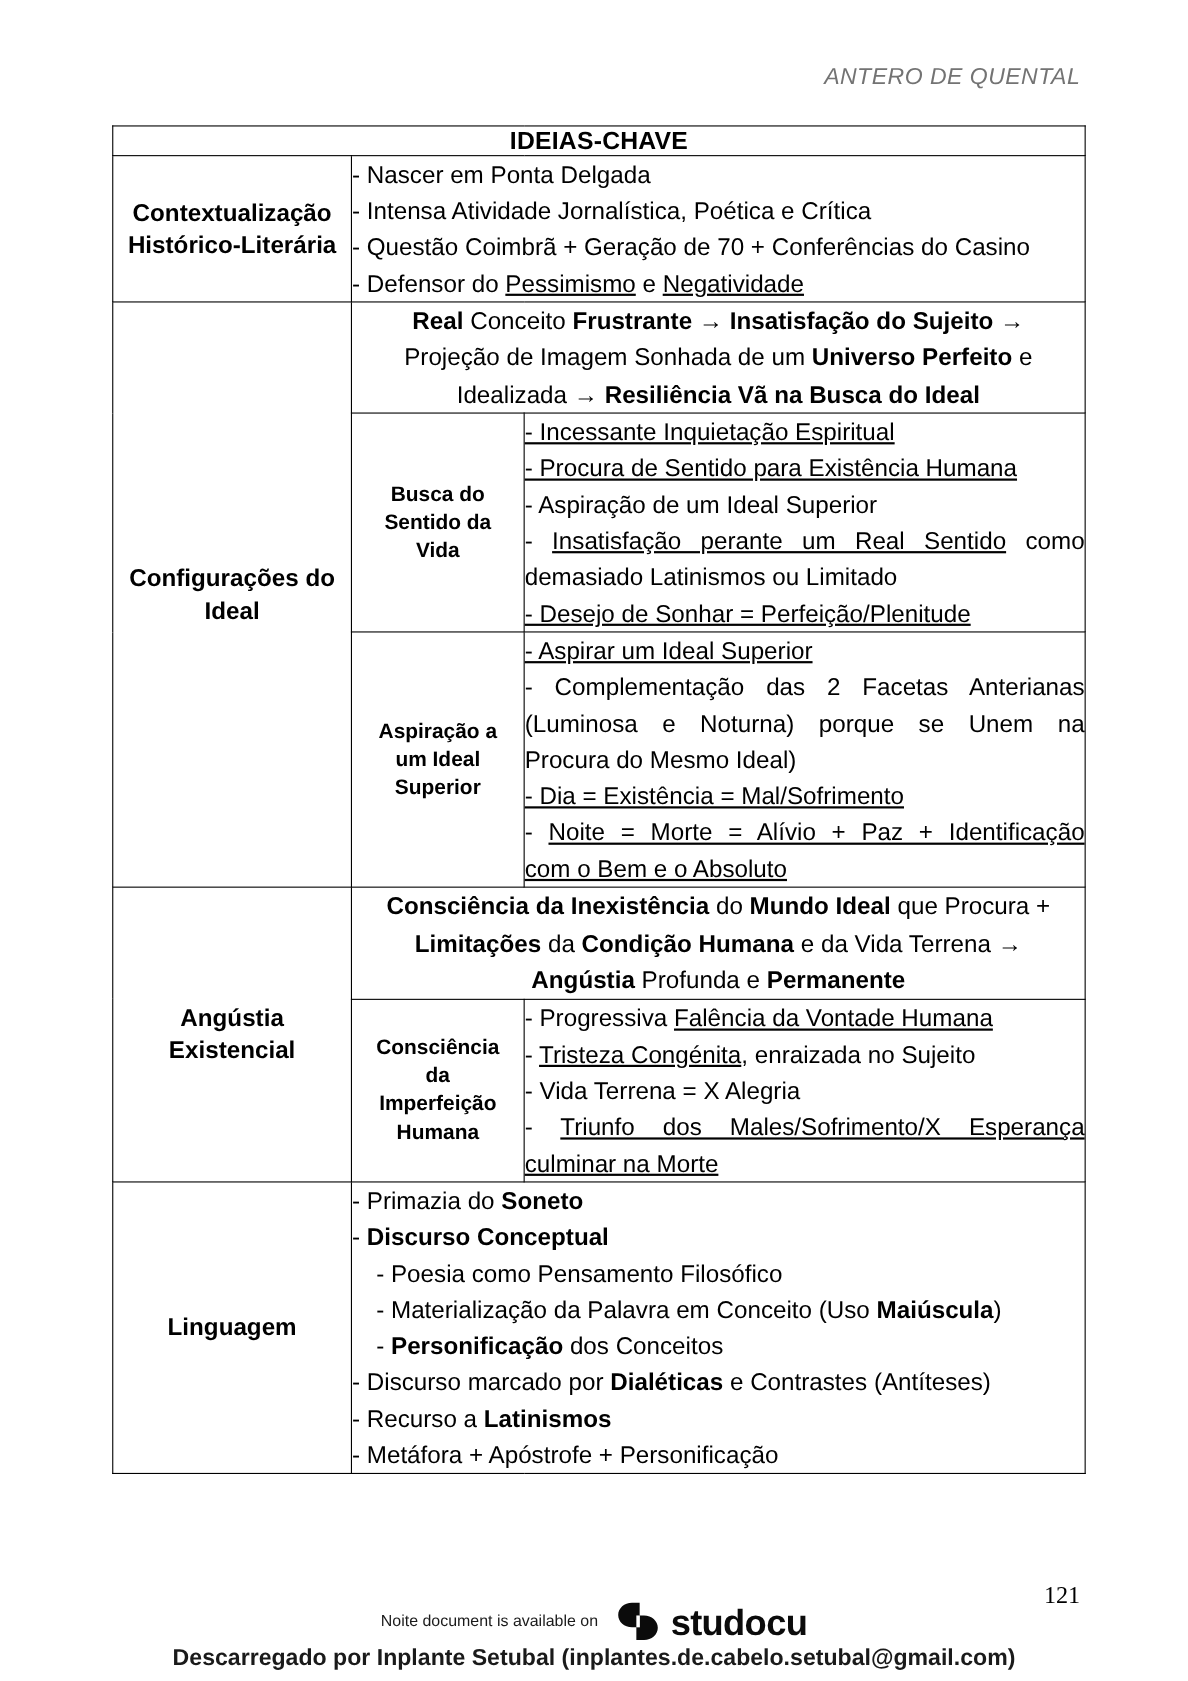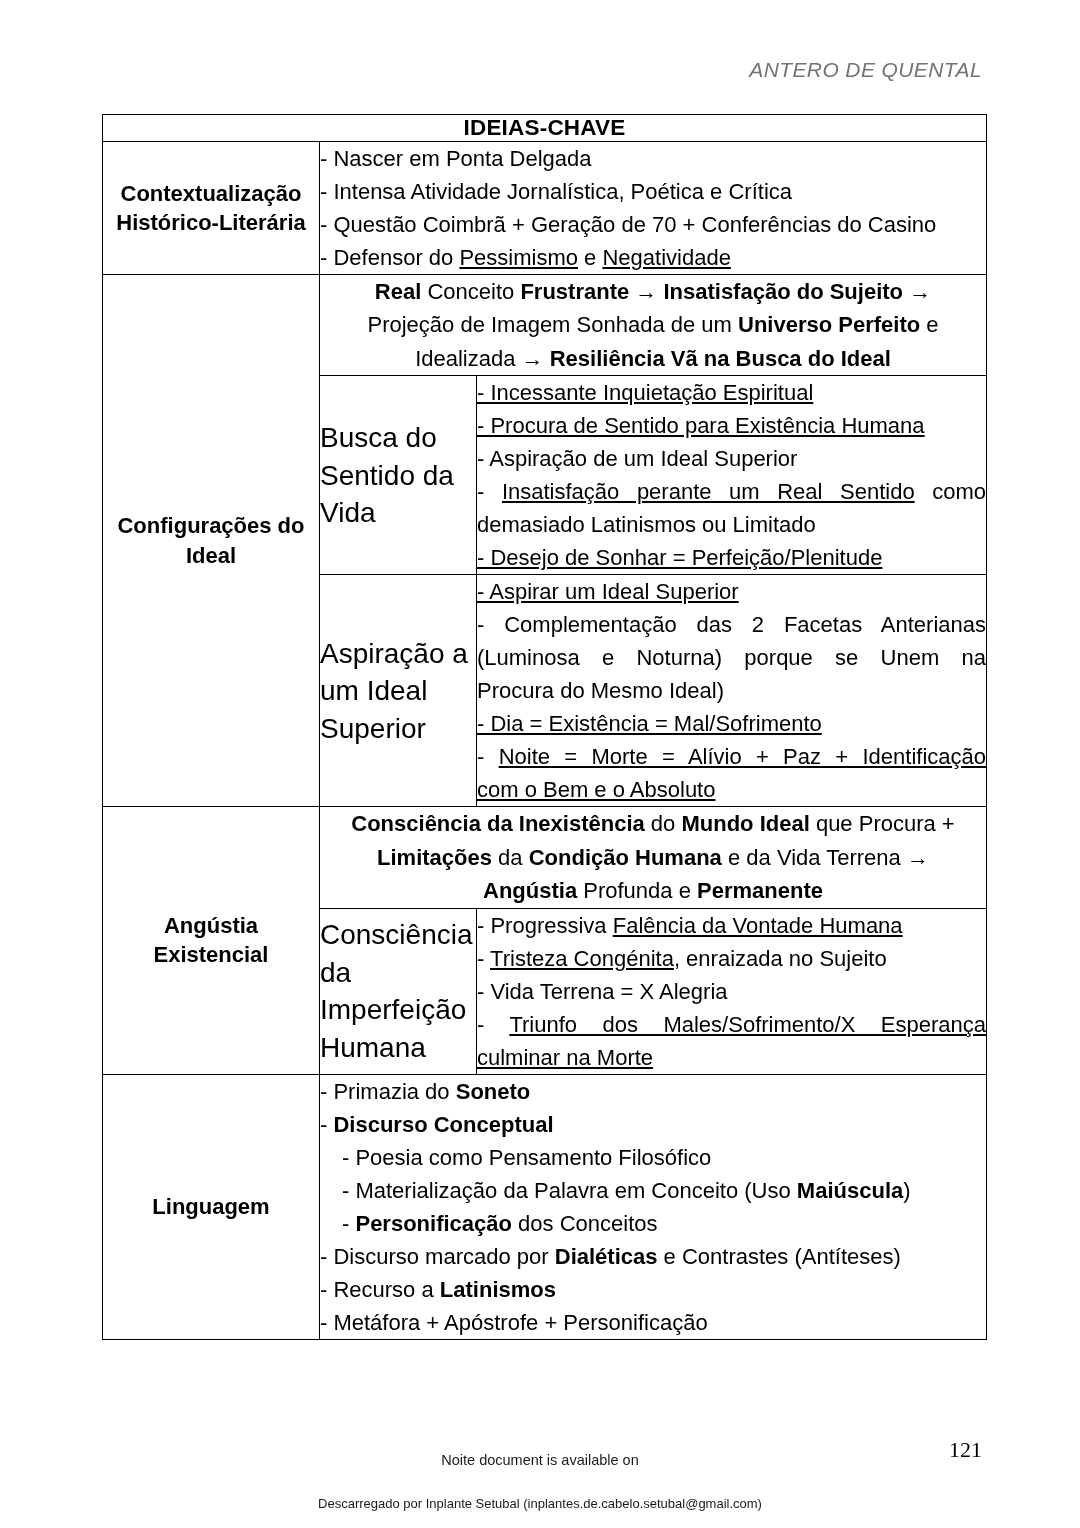--- a/index.html
+++ b/index.html
@@ -60,22 +60,23 @@
     padding: 7px 0 8px 0;
   }
   .rowlabel {
     text-align: center;
     font-weight: bold;
     font-size: 22px;
     line-height: 1.33;
     padding: 6px 8px;
   }
   .sublabel {
-    font-weight: normal;
-    font-size: 28px;
+    text-align: center;
+    font-weight: bold;
+    font-size: 19px;
     line-height: 1.34;
     padding: 6px 6px;
   }
   .content {
     font-size: 22px;
     line-height: 1.50;
     padding: 7px 10px 8px 14px;
   }
   .content .ln {
     display: block;
@@ -134,22 +135,23 @@
     letter-spacing: -0.6px;
     color: #0b0b0b;
     line-height: 1;
   }
   .downloaded-by {
     position: absolute;
     left: 0;
     top: 1496px;
     width: 1080px;
     text-align: center;
-    font-size: 13px;
+    font-size: 21px;
     color: #1a1a1a;
+    font-weight: bold;
   }
 </style>
 </head>
 <body>
 
 <div class="page">
 
   <div class="doc-header">ANTERO DE QUENTAL</div>
 
   <div class="tbl-wrap">
@@ -266,17 +268,24 @@
         </tr>
 
       </tbody>
     </table>
   </div>
 
   <div class="page-number">121</div>
 
   <div class="avail-row">
     <span class="avail-text">Noite document is available on</span>
+    <span class="logo-lockup">
+      <svg class="logo-mark" width="44" height="44" viewBox="0 0 44 44">
+        <path d="M30.5 5 H16.5 C9.6 5 4 10.0 4 16.2 C4 22.4 9.6 27.4 16.5 27.4 H20.5 V39 H27.5 C34.4 39 40 34.0 40 27.8 C40 21.6 34.4 16.6 27.5 16.6 H23.5 V5 Z" fill="#0b0b0b"></path>
+        <rect x="20.5" y="16.6" width="3.2" height="10.8" fill="#ffffff"></rect>
+      </svg>
+      <span class="logo-word">studocu</span>
+    </span>
   </div>
 
   <div class="downloaded-by">Descarregado por Inplante Setubal (inplantes.de.cabelo.setubal@gmail.com)</div>
 
 </div>
 
 </body></html>

